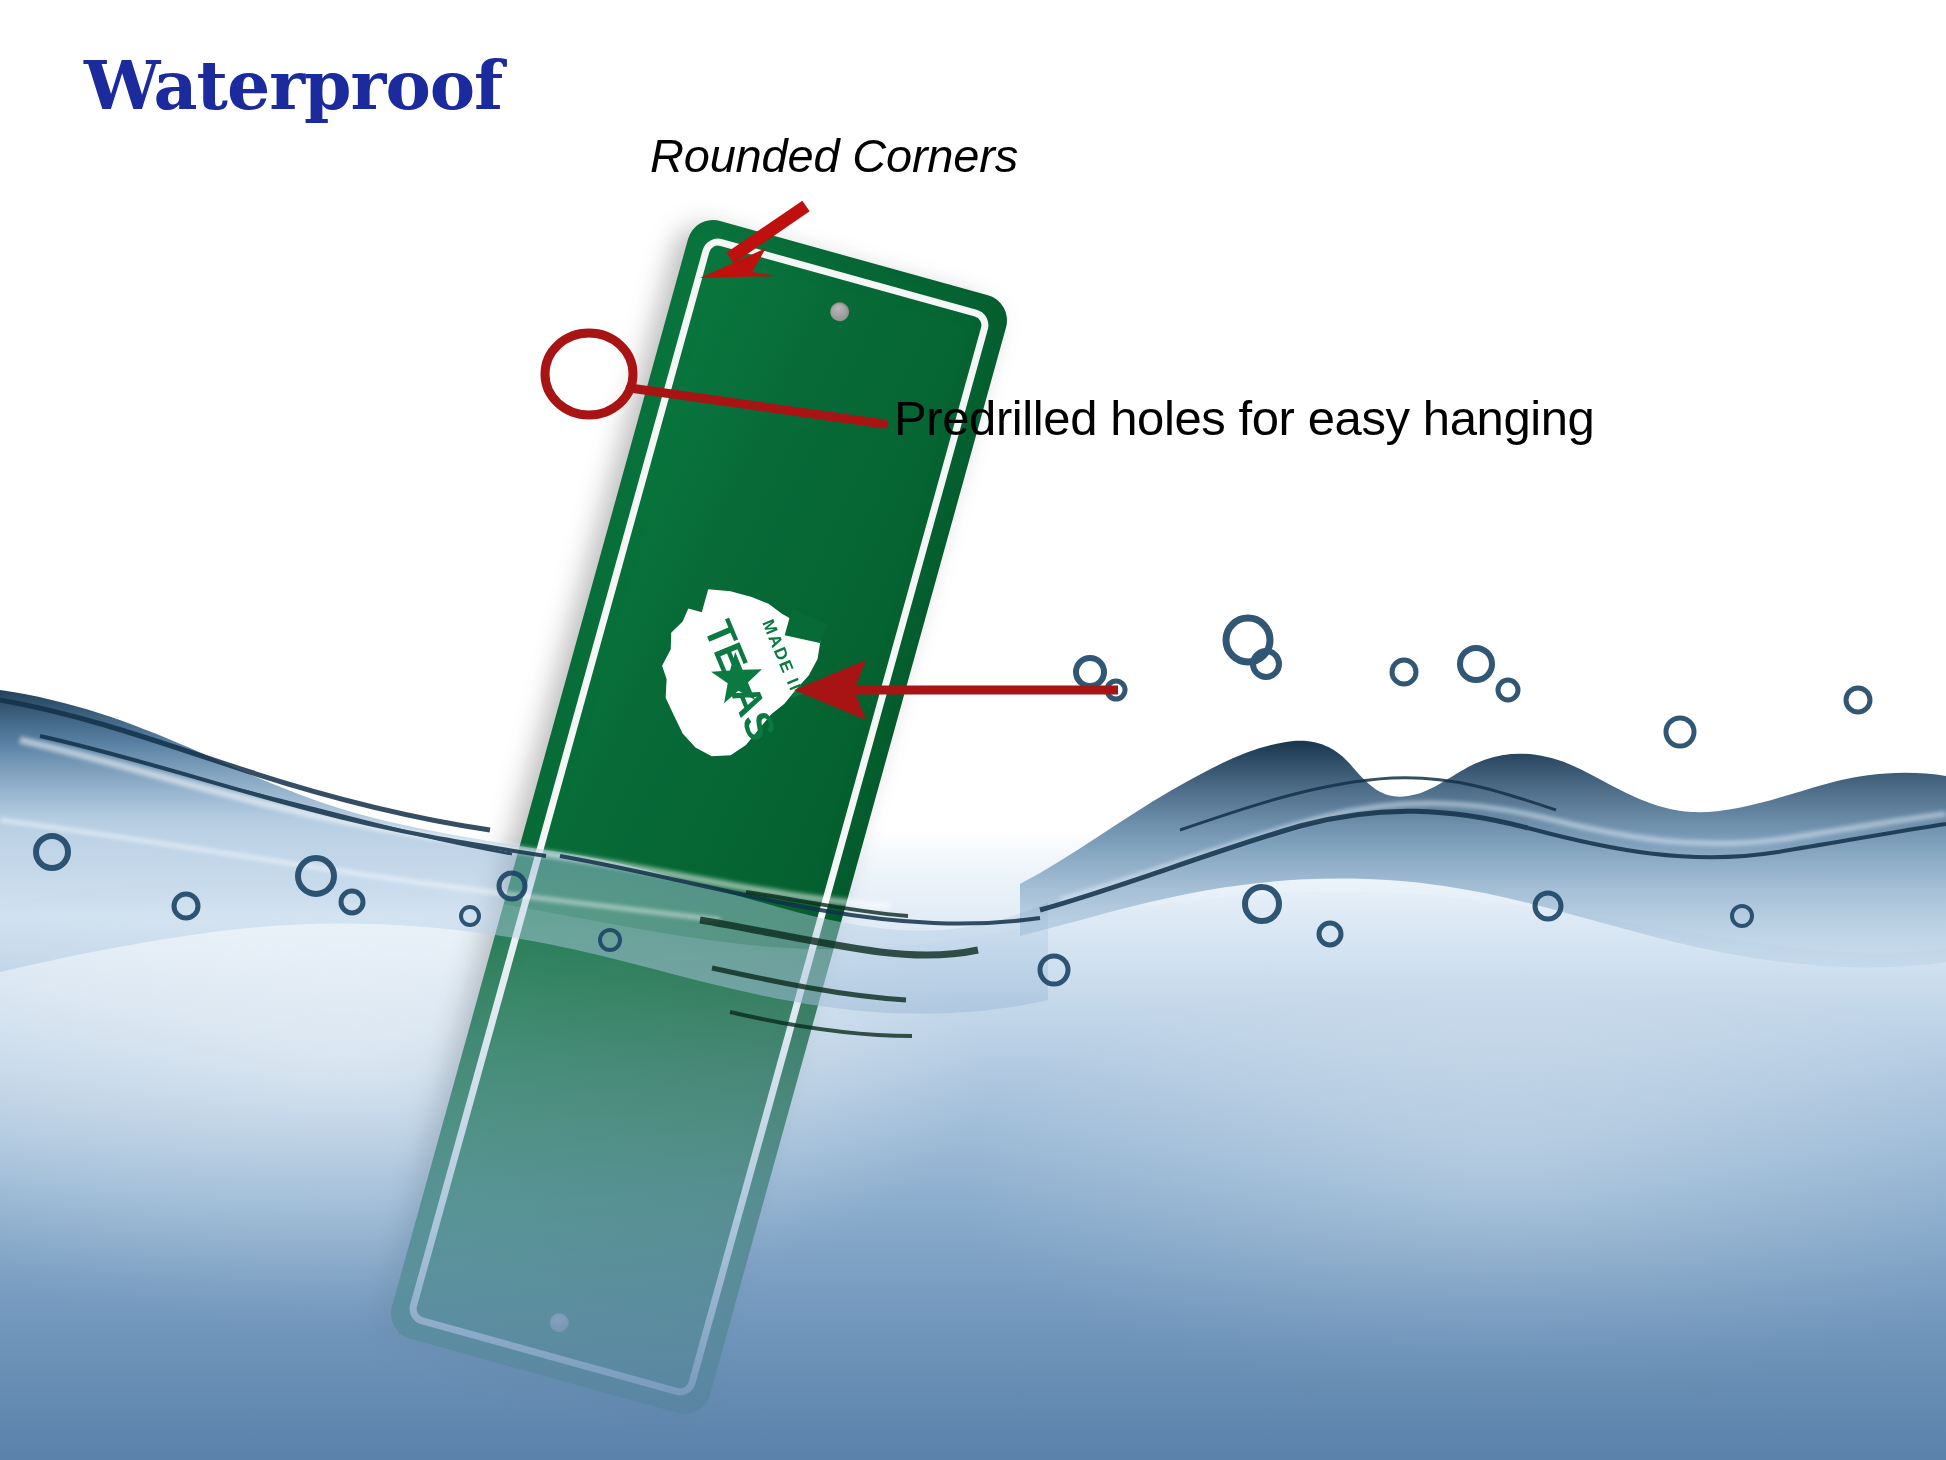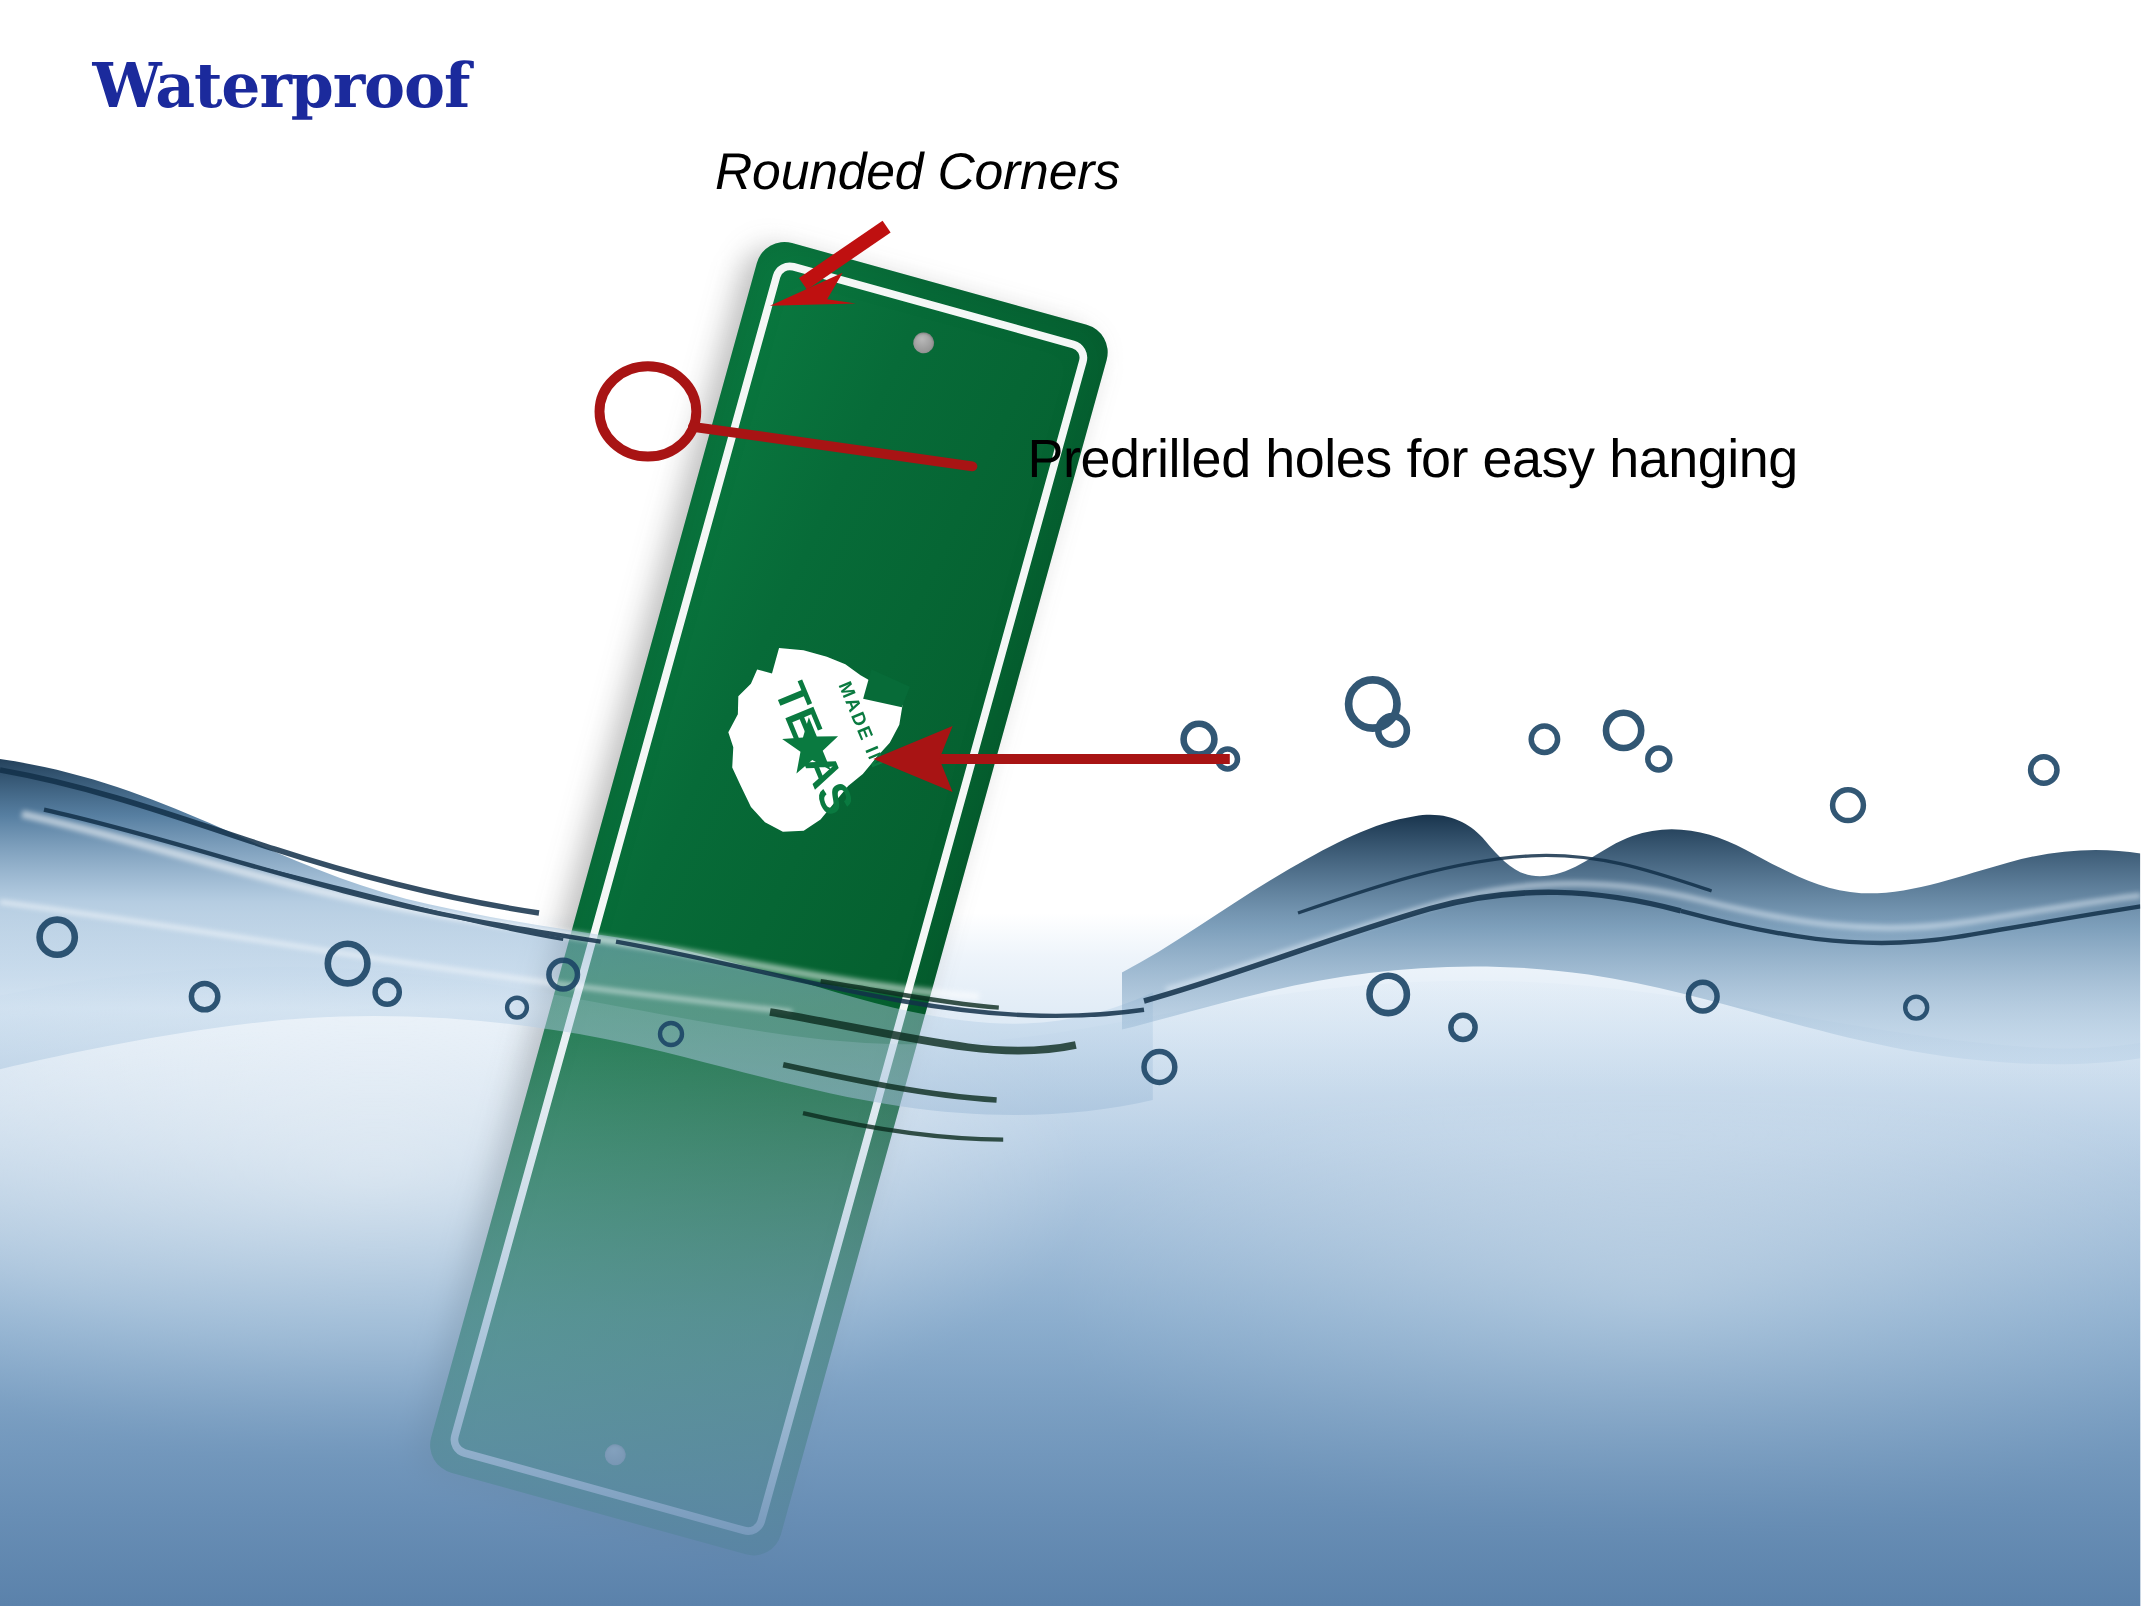--- a/index.html
+++ b/index.html
@@ -87,28 +87,28 @@
 
   
   .sign-water{
     position:absolute;left:0;top:0;width:1946px;height:1460px;
     pointer-events:none;
   }
 
   
   .ann{position:absolute;color:#000;font-family:"Liberation Sans",sans-serif;white-space:nowrap;}
   .ann-rounded{left:650px;top:128px;font-size:47px;letter-spacing:-0.2px;font-style:italic;}
-  .ann-holes{left:894px;top:390px;font-size:49px;letter-spacing:-0.4px;margin-left:40px;}
+  .ann-holes{left:894px;top:390px;font-size:49px;letter-spacing:-0.4px;}
   .ann-alum{left:1132px;top:656px;font-size:49px;letter-spacing:-0.3px;}
 
   .title-waterproof{
     position:absolute;left:84px;top:45px;
     font-family:"DejaVu Serif",serif;
     font-weight:bold;
-    font-size:56px;
+    font-size:68px;
     color:#1b2a9c;
     letter-spacing:-1px;
   }
 
   .overlay-svg{position:absolute;left:0;top:0;width:1946px;height:1460px;pointer-events:none;}
 </style>
 </head>
 <body>
 
 <div id="stage">

